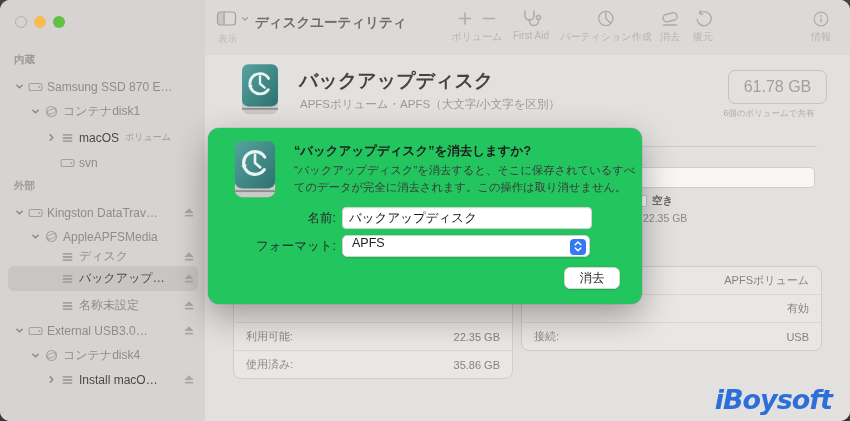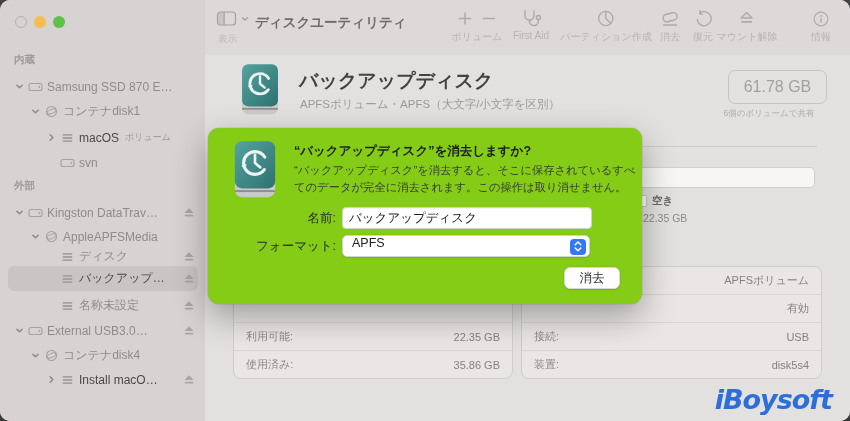--- a/index.html
+++ b/index.html
@@ -65,21 +65,21 @@
   .irow{height:27px;display:flex;align-items:center;justify-content:space-between;
         padding:0 12px;border-bottom:1px solid #d8d5d4;}
   .irow:last-child{border-bottom:none;gap:32px;}
   .ilabel{font-size:11px;color:#8c8988;white-space:nowrap;}
   .ivalue{font-size:11px;color:#858281;white-space:nowrap;}
 
   .watermark{position:absolute;right:18px;bottom:6px;font-family:"DejaVu Sans","Liberation Sans",sans-serif;
              font-size:27px;font-weight:bold;font-style:italic;color:#2c6fd9;letter-spacing:-1px;}
 
   
-  .dialog{position:absolute;left:208px;top:128px;width:434px;height:176px;background:#84cc16;
+  .dialog{position:absolute;left:208px;top:128px;width:434px;height:176px;background:#22c55e;
           border-radius:11px;box-shadow:0 12px 34px rgba(0,0,0,.33),0 0 0 0.5px rgba(0,0,0,.12);}
   .dicon{position:absolute;left:19px;top:11px;width:56px;height:62px;}
   .dtitle{position:absolute;left:86px;top:15px;font-size:12.5px;font-weight:bold;color:#1d1d1f;white-space:nowrap;}
   .dbody{position:absolute;left:86px;top:34px;width:342px;font-size:11.3px;line-height:1.5;color:#3a3a3c;}
   .drow{position:absolute;left:0;display:flex;align-items:center;}
   .dlabel{width:128px;text-align:right;font-size:12.5px;color:#2b2b2d;flex:0 0 auto;}
   .dfield{margin-left:6px;width:236px;height:20px;border:1px solid #d4d2d1;border-radius:4px;
           background:#fff;font-size:12.5px;color:#1d1d1f;padding:0 6px;font-family:inherit;
           box-shadow:inset 0 0.5px 1px rgba(0,0,0,.08);}
   .dselect{margin-left:6px;width:248px;height:22px;border:1px solid #d4d2d1;border-radius:5px;
@@ -387,29 +387,20 @@
     <div class="tbtn" style="left:498px">
       <div class="ticon">
           <svg width="18" height="18" viewBox="0 0 18 18">
             <path d="M5.8 3.2 A7 7 0 1 1 3.2 9.5" fill="none" stroke="currentColor" stroke-width="1.4" stroke-linecap="round"></path>
             <path d="M6.4 0.8 L5.6 3.6 L8.4 4.4" fill="none" stroke="currentColor" stroke-width="1.4" stroke-linecap="round" stroke-linejoin="round"></path>
           </svg>
         </div>
       <div class="tlabel">復元</div>
     </div>
 
-    <div class="tbtn" style="left:542px">
-      <div class="ticon">
-          <svg width="20" height="17" viewBox="0 0 20 17">
-            <path d="M10 2.5 L15.5 8 H4.5 Z" fill="none" stroke="currentColor" stroke-width="1.4" stroke-linejoin="round"></path>
-            <rect x="4.5" y="11" width="11" height="1.8" rx="0.9" fill="currentColor"></rect>
-          </svg>
-        </div>
-      <div class="tlabel">マウント解除</div>
-    </div>
 
     <div class="tbtn" style="left:616px">
       <div class="ticon">
           <svg width="18" height="18" viewBox="0 0 20 20">
             <circle cx="10" cy="10" r="7.6" fill="none" stroke="currentColor" stroke-width="1.3"></circle>
             <circle cx="10" cy="6.6" r="1" fill="currentColor"></circle>
             <rect x="9.2" y="8.8" width="1.6" height="5.2" rx="0.8" fill="currentColor"></rect>
           </svg>
         </div>
       <div class="tlabel">情報</div>
@@ -471,24 +462,20 @@
           <span class="ivalue">APFSボリューム</span>
         </div>
       <div class="irow">
           <span class="ilabel"></span>
           <span class="ivalue">有効</span>
         </div>
       <div class="irow">
           <span class="ilabel">接続:</span>
           <span class="ivalue">USB</span>
         </div>
-      <div class="irow">
-          <span class="ilabel">装置:</span>
-          <span class="ivalue">disk5s4</span>
-        </div>
     </div>
 
     <div class="watermark">iBoysoft</div>
   </div>
 
   <div class="dialog">
     <svg class="dicon" viewBox="0 0 64 70">
       <defs>
           <linearGradient id="tmg2" x1="0" y1="0" x2="1" y2="1">
         <stop offset="0" stop-color="#55a3a0"></stop>

